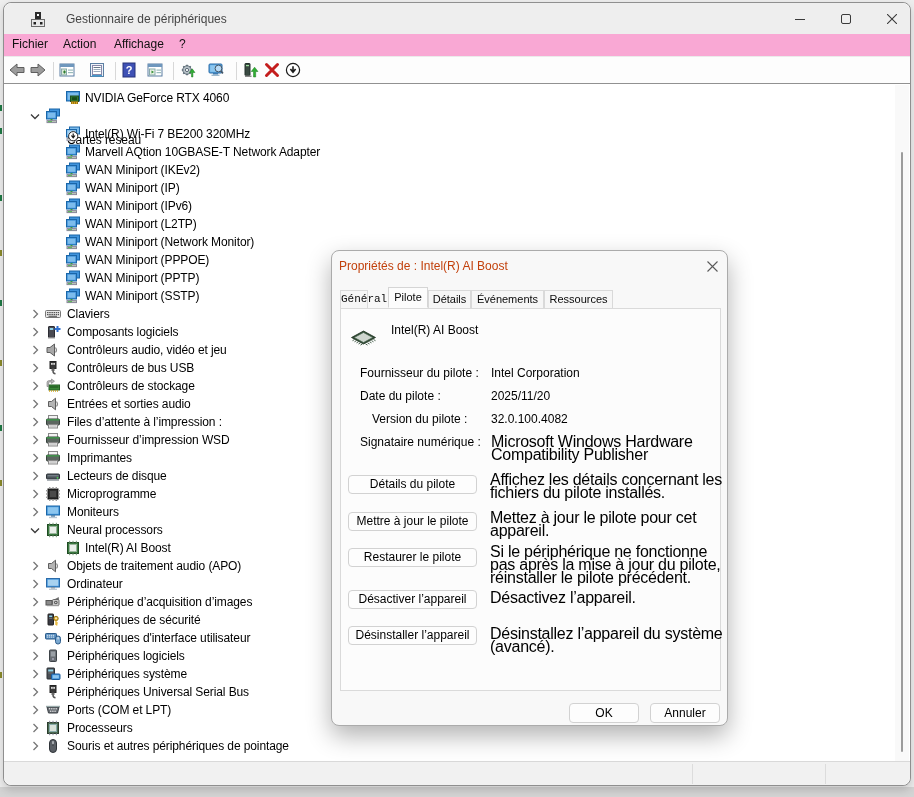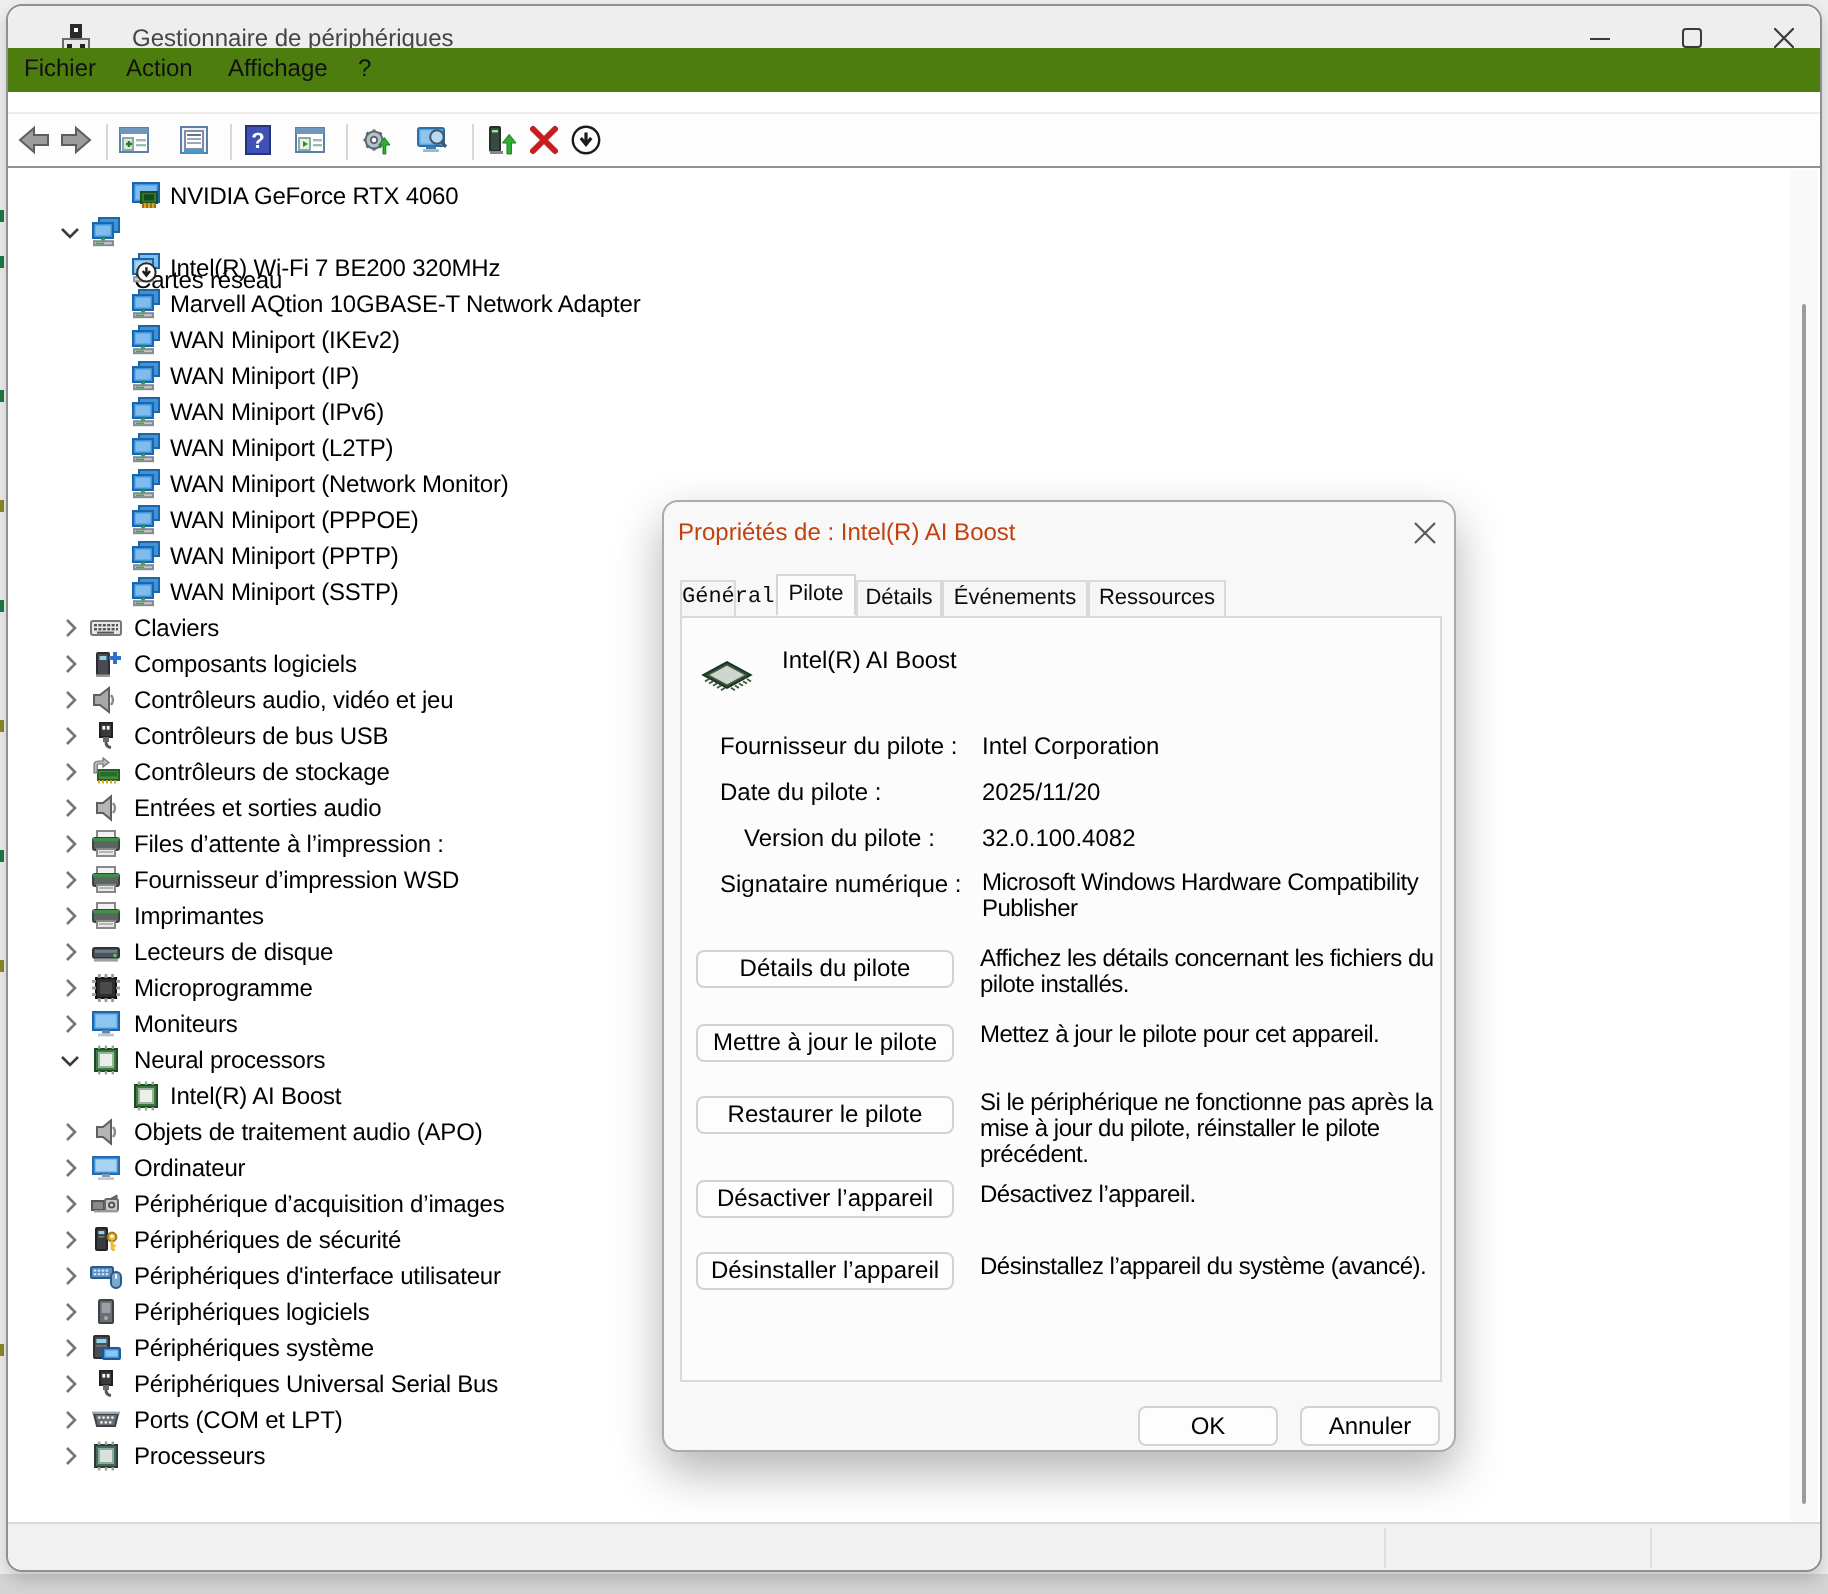--- a/index.html
+++ b/index.html
@@ -2,21 +2,21 @@
 <html><head><meta charset="utf-8"><style>
 *{margin:0;padding:0;box-sizing:border-box;}
 html,body{width:914px;height:797px;overflow:hidden;}
 body{font-family:"Liberation Sans",sans-serif;background:#ededed;position:relative;}
 .abs{position:absolute;}
 #win{position:absolute;left:3px;top:2px;width:908px;height:784px;background:#fff;
  border:1px solid #8f8f8f;border-radius:8px;box-shadow:0 4px 8px rgba(0,0,0,.16);}
 #titlebar{position:absolute;left:0;top:0;width:100%;height:31px;background:#eeeeee;
  border-radius:8px 8px 0 0;}
 #titletext{position:absolute;left:62px;top:9px;font-size:12px;color:#454545;}
-#menubar{position:absolute;left:0;top:21px;width:100%;height:22px;background:#4d7c0f;}
+#menubar{position:absolute;left:0;top:31px;width:100%;height:22px;background:#f9a8d4;}
 .menuitem{position:absolute;top:3px;font-size:12px;color:#111;}
 #toolbar{position:absolute;left:0;top:53px;width:100%;height:28px;background:#fdfdfd;
  border-bottom:1px solid #919191;border-top:1px solid #ebebeb;}
 .tsep{position:absolute;top:5px;width:1px;height:18px;background:#d8d8d8;}
 #tree{position:absolute;left:0px;top:82px;width:892px;height:676px;background:#fff;overflow:hidden;}
 .row{position:absolute;left:0;width:100%;height:18px;}
 .rtxt{position:absolute;top:0;font-size:12px;line-height:18px;color:#000;white-space:nowrap;letter-spacing:-0.1px;}
 #scrollbar{position:absolute;right:1px;top:82px;width:14px;height:676px;background:#f9f9f9;}
 #sthumb{position:absolute;left:6px;top:67px;width:2px;height:600px;background:#9c9c9c;border-radius:1px;}
 #statusbar{position:absolute;left:0;bottom:0;width:100%;height:24px;background:#f1f1f1;
@@ -28,21 +28,21 @@
  border:1px solid #ababab;border-radius:8px;box-shadow:0 10px 24px rgba(0,0,0,.3);}
 #dlgtitle{position:absolute;left:7px;top:8px;font-size:12px;color:#c2410c;white-space:nowrap;}
 .tab{position:absolute;top:39px;height:18px;background:#f6f6f6;border:1px solid #d9d9d9;
  border-bottom:none;font-size:11px;text-align:center;color:#0a0a0a;line-height:17px;}
 .tabactive{position:absolute;top:36px;height:21px;background:#fcfcfc;border:1px solid #d5d5d5;
  border-bottom:1px solid #fcfcfc;font-size:11px;text-align:center;color:#0a0a0a;line-height:19px;z-index:3;}
 #tabpage{position:absolute;left:8px;top:57px;width:381px;height:383px;background:#fcfcfc;
  border:1px solid #dadada;}
 .dbtn{position:absolute;width:129px;height:19px;background:#fdfdfd;border:1px solid #d2d2d2;
  border-radius:4px;font-size:12px;text-align:center;line-height:17px;color:#000;}
-.desc{position:absolute;font-size:12px;line-height:13.2px;color:#000;letter-spacing:-0.25px;}
+.desc{position:absolute;font-size:16px;line-height:13.2px;color:#000;letter-spacing:-0.25px;}
 .flabel{position:absolute;font-size:12px;color:#000;white-space:nowrap;}
 .okbtn{position:absolute;width:70px;height:20px;background:#fdfdfd;border:1px solid #d2d2d2;
  border-radius:4px;font-size:12px;text-align:center;line-height:18px;color:#000;}
 .svga{position:absolute;}
 </style></head><body>
 <div class="abs" style="left:0;top:0;width:8px;height:797px;background:#eeeeee;"></div>
 <div class="abs" style="left:0;top:105px;width:2px;height:6px;background:#1f7a46;"></div>
 <div class="abs" style="left:0;top:128px;width:2px;height:6px;background:#1f7a46;"></div>
 <div class="abs" style="left:0;top:195px;width:2px;height:6px;background:#1f7a46;"></div>
 <div class="abs" style="left:0;top:250px;width:2px;height:6px;background:#8a8a2a;"></div>
@@ -619,20 +619,31 @@
           <g fill="#99a">
             <rect x="4" y="0.8" width="1.2" height="1.7"></rect>
             <rect x="7.4" y="0.8" width="1.2" height="1.7"></rect>
             <rect x="10.8" y="0.8" width="1.2" height="1.7"></rect>
             <rect x="4" y="13.5" width="1.2" height="1.7"></rect>
             <rect x="7.4" y="13.5" width="1.2" height="1.7"></rect>
             <rect x="10.8" y="13.5" width="1.2" height="1.7"></rect>
           </g>
         </svg>
         <div class="rtxt" style="left:63px;">Processeurs</div>
+      </div>
+      <div class="row" style="top:652px;">
+        <svg class="svga" style="left:24px;top:2px;" width="14" height="14" viewBox="0 0 14 14">
+          <path d="M5.5 3 L9.5 7 L5.5 11" stroke="#767676" stroke-width="1.3" fill="none"></path>
+        </svg>
+        <svg class="svga" style="left:41px;top:1px;" width="16" height="16" viewBox="0 0 16 16">
+          <rect x="4.5" y="1.5" width="7" height="13" rx="3.5" fill="#5a5f65" stroke="#2e3338"></rect>
+          <rect x="7.3" y="3" width="1.4" height="3.2" rx="0.7" fill="#c9ced2"></rect>
+          <path d="M8 6.5 L8 8" stroke="#2e3338" stroke-width="0.8"></path>
+        </svg>
+        <div class="rtxt" style="left:63px;">Souris et autres périphériques de pointage</div>
       </div>
     </div>
     <div id="scrollbar">
       <div id="sthumb"></div>
     </div>
     <div id="statusbar">
       <div class="ssep" style="left:688px;"></div>
       <div class="ssep" style="left:821px;"></div>
     </div>
   </div>

